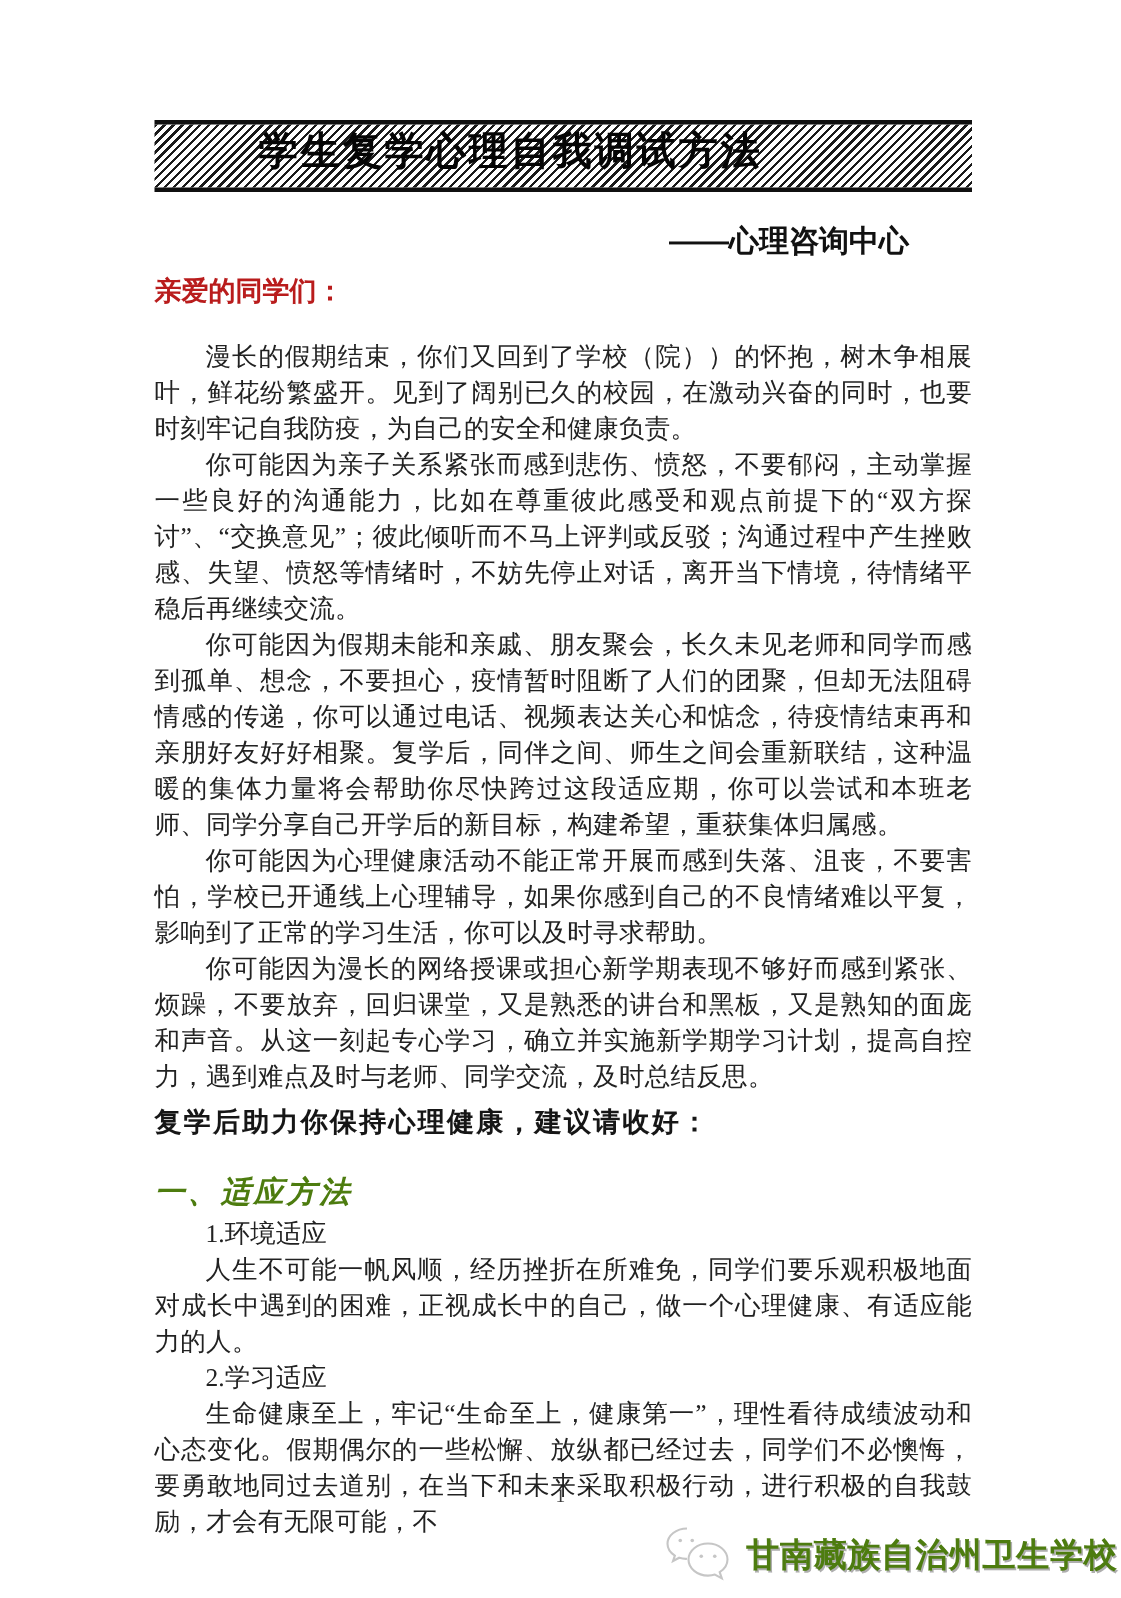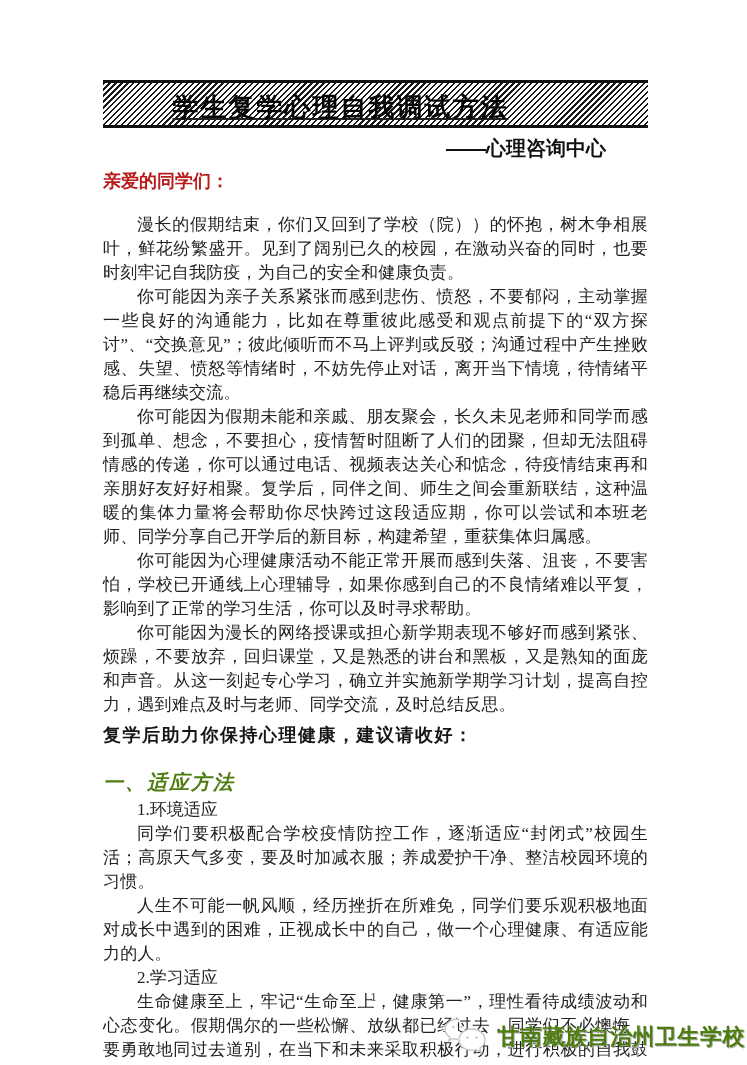--- a/index.html
+++ b/index.html
@@ -14,33 +14,33 @@
   .content{
     position:absolute;left:103px;top:0;width:545px;
   }
   
   .banner{
     margin-top:80px;
     height:42px;
     border-top:3px solid #101010;
     border-bottom:3px solid #101010;
     background:repeating-linear-gradient(135deg,#1a1a1a 0px,#1a1a1a 1.6px,#ffffff 1.6px,#ffffff 4.2px);
-    display:flex;align-items:flex-end;justify-content:center;text-decoration:underline;
+    display:flex;align-items:flex-start;justify-content:center;
   }
   .banner .title{
     font-family:"Liberation Sans","DejaVu Sans",sans-serif;
     font-weight:800;
     font-size:26px;
     letter-spacing:2px;
     color:#050505;
     margin-right:70px;
     white-space:nowrap;
   }
   .byline{
-    margin-top:7px;
+    margin-top:20px;
     text-align:right;
     padding-right:42px;
     font-family:"Liberation Sans","DejaVu Sans",sans-serif;
     font-weight:700;
     font-size:20px;
     line-height:26px;
     color:#111;
   }
   .salutation{
     margin-top:9px;
@@ -135,21 +135,20 @@
       <p>你可能因为心理健康活动不能正常开展而感到失落、沮丧，不要害怕，学校已开通线上心理辅导，如果你感到自己的不良情绪难以平复，影响到了正常的学习生活，你可以及时寻求帮助。</p>
       <p>你可能因为漫长的网络授课或担心新学期表现不够好而感到紧张、烦躁，不要放弃，回归课堂，又是熟悉的讲台和黑板，又是熟知的面庞和声音。从这一刻起专心学习，确立并实施新学期学习计划，提高自控力，遇到难点及时与老师、同学交流，及时总结反思。</p>
     </div>
 
     <div class="advice">复学后助力你保持心理健康，建议请收好：</div>
 
     <div class="section-heading">一、适应方法</div>
 
     <div class="subsection">
       <div class="sub-title">1.环境适应</div>
-      <p>同学们要积极配合学校疫情防控工作，逐渐适应“封闭式”校园生活；高原天气多变，要及时加减衣服；养成爱护干净、整洁校园环境的习惯。</p>
       <p>人生不可能一帆风顺，经历挫折在所难免，同学们要乐观积极地面对成长中遇到的困难，正视成长中的自己，做一个心理健康、有适应能力的人。</p>
     </div>
 
     <div class="subsection">
       <div class="sub-title">2.学习适应</div>
       <p>生命健康至上，牢记“生命至上，健康第一”，理性看待成绩波动和心态变化。假期偶尔的一些松懈、放纵都已经过去，同学们不必懊悔，要勇敢地同过去道别，在当下和未来采取积极行动，进行积极的自我鼓励，才会有无限可能，不</p>
     </div>
 
   </div>
 

